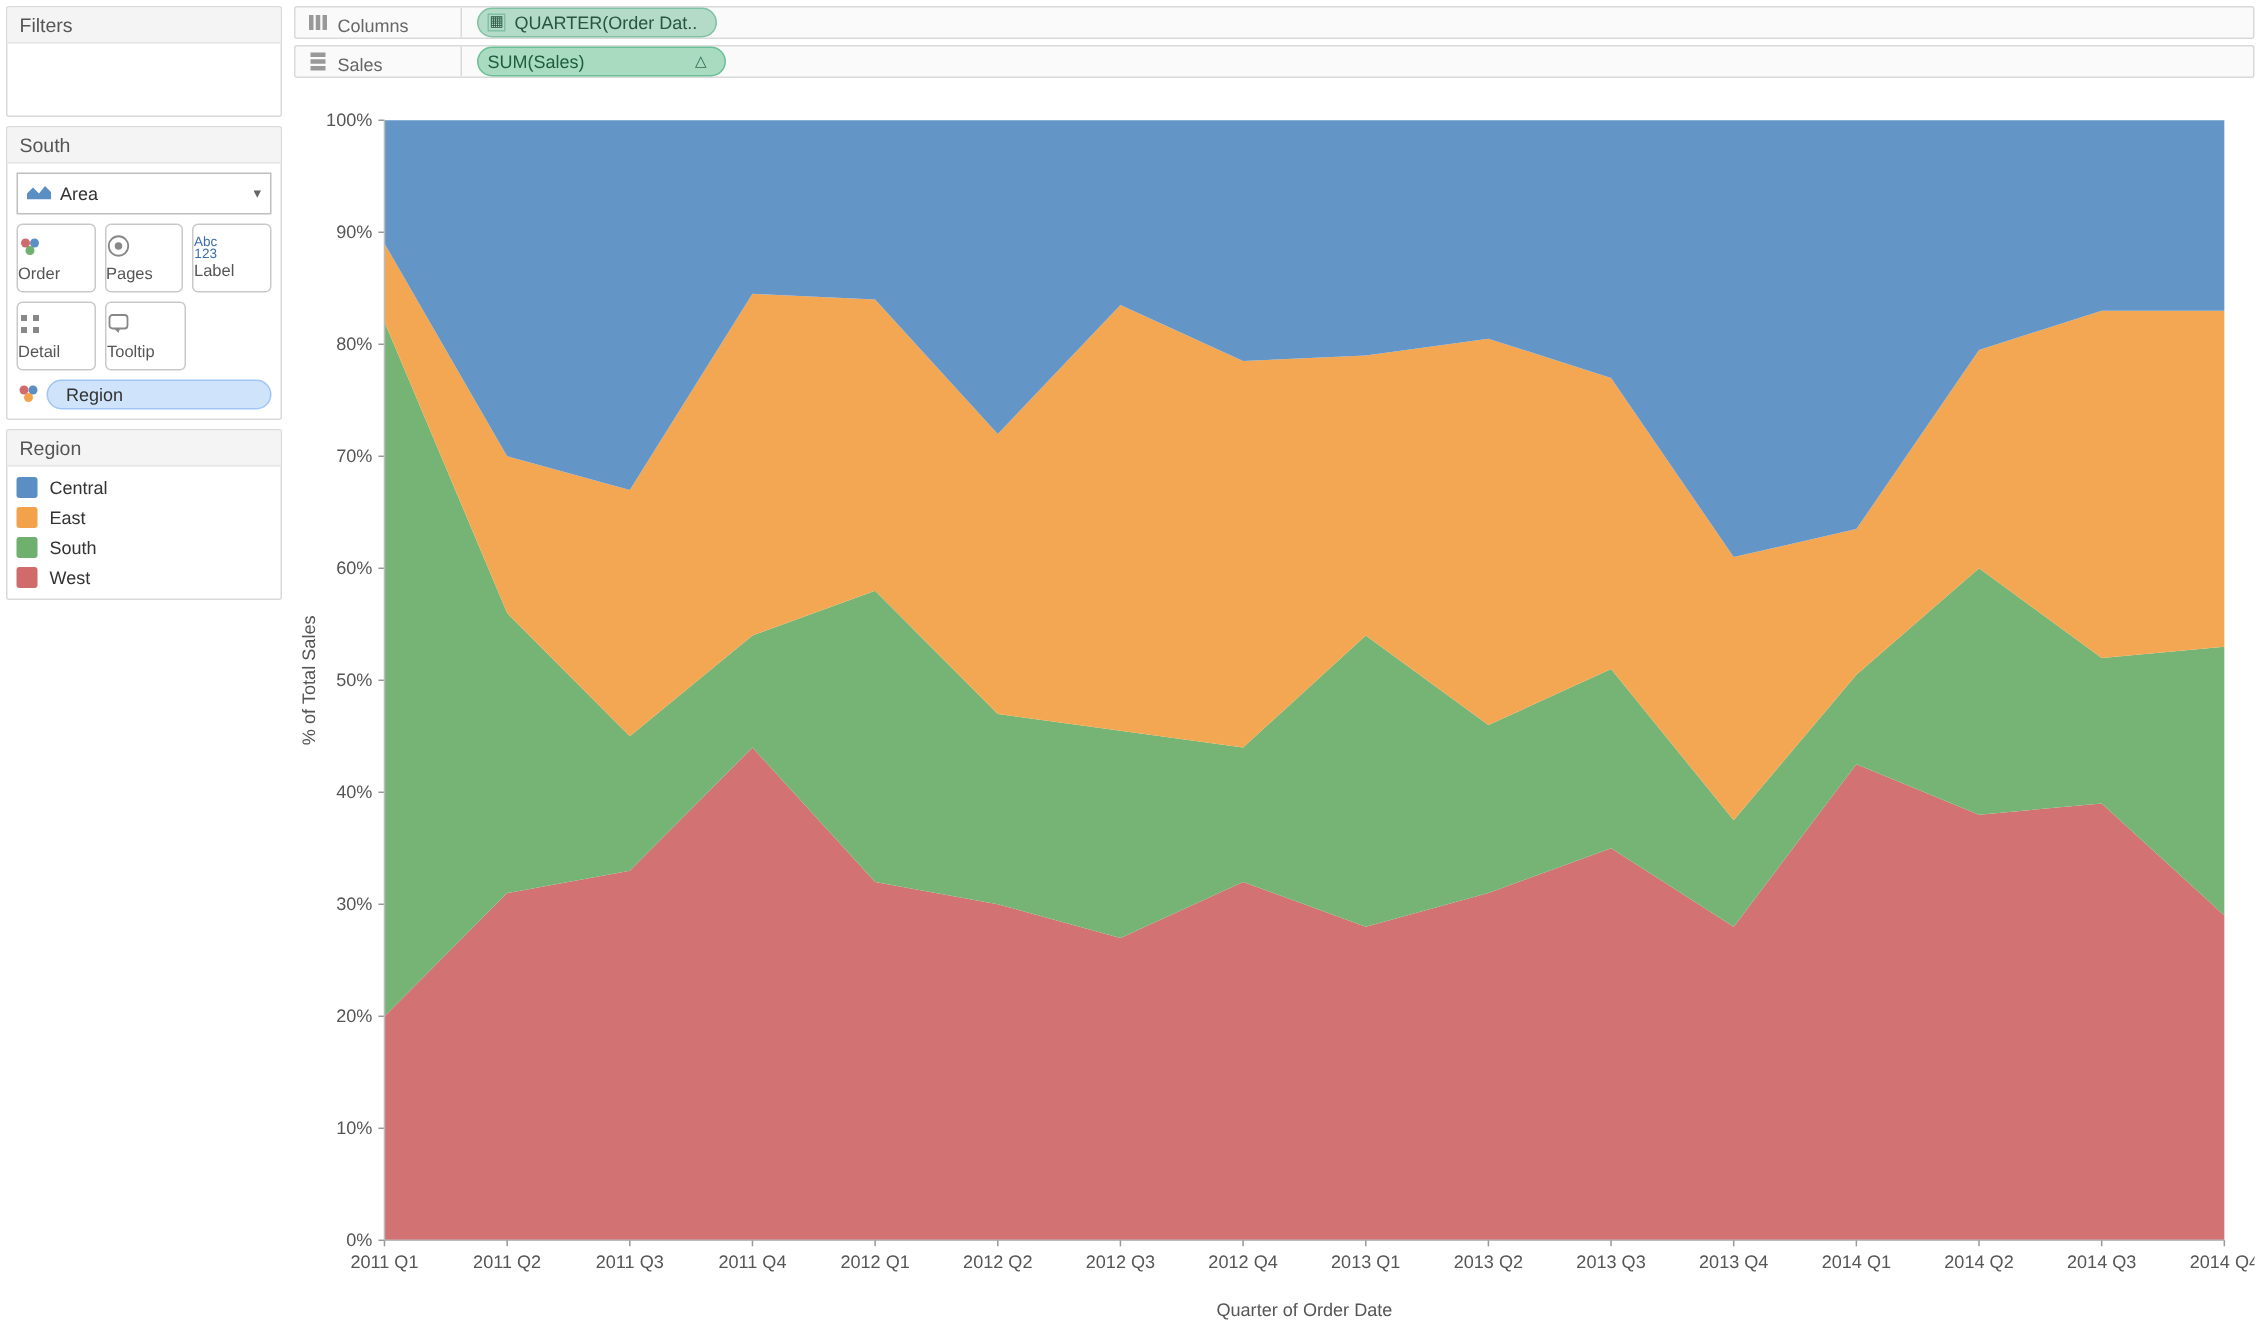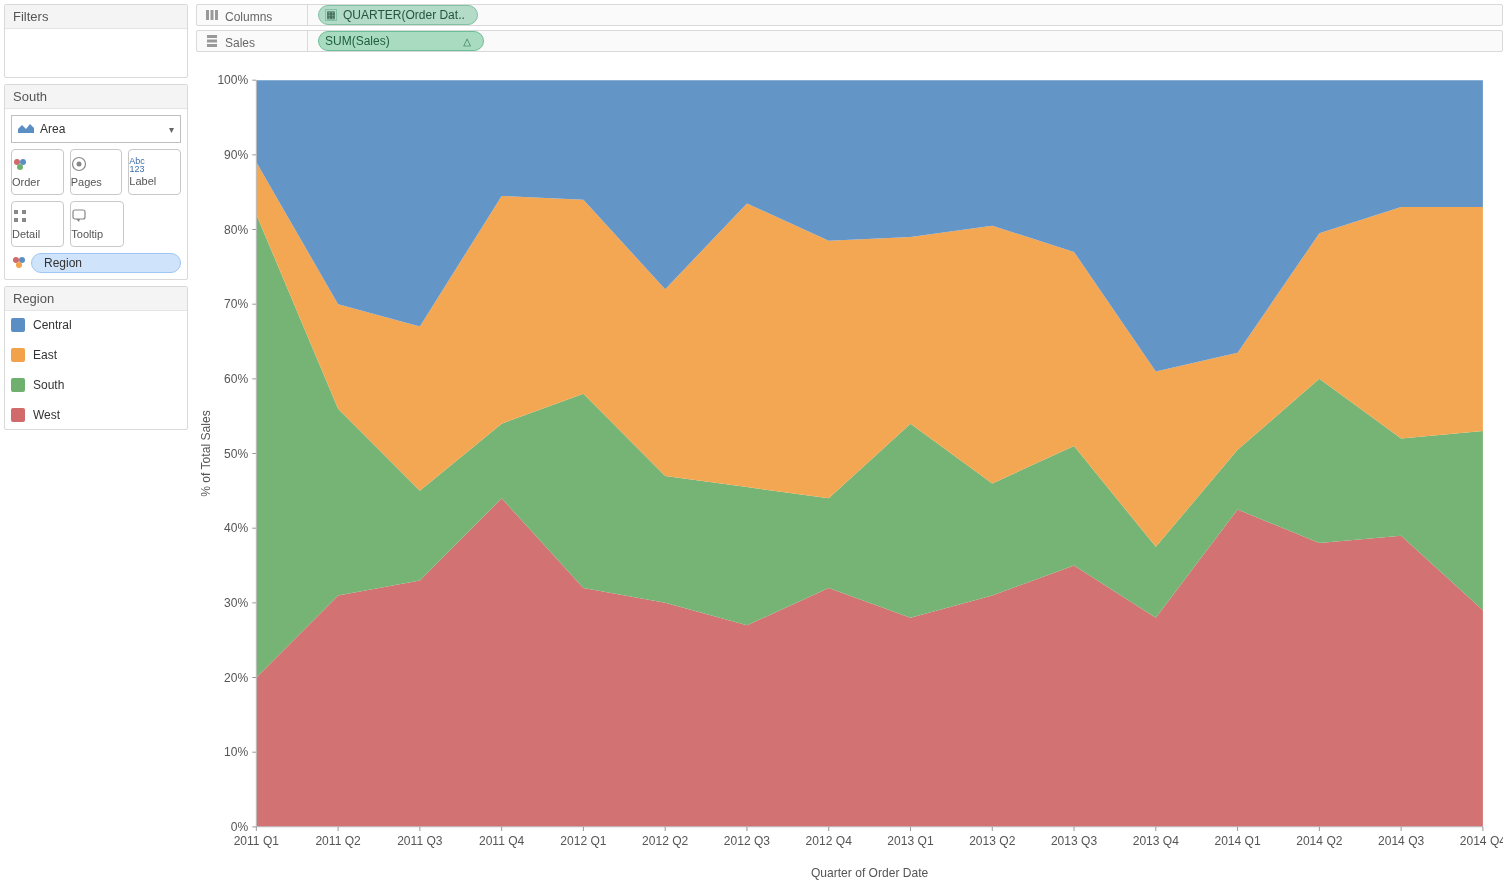--- a/index.html
+++ b/index.html
@@ -20,21 +20,21 @@
   .mark-type-select .inner { display:flex; align-items:center; gap:6px; }
   .chev { font-size:10px; color:#666; }
 
   .mark-btn-row { display:flex; gap:6px; }
   .mark-btn { flex:1; border:1px solid #c9c9c9; border-radius:4px; height:46px; display:flex; flex-direction:column; align-items:flex-start; justify-content:center; gap:2px; cursor:pointer; background:#fff; font-size:11px; color:#555; }
   .mark-btn svg, .mark-btn .g { height:16px; }
 
   .region-pill-row { display:flex; align-items:center; gap:4px; }
   .region-pill { flex:1; background:#cfe3fb; border:1px solid #9fc6f5; color:#333; border-radius:12px; padding:2px 12px; cursor:pointer; }
 
-  .legend .card-body { display:flex; flex-direction:column; gap:14px; }
+  .legend .card-body { display:flex; flex-direction:column; gap:4px; }
   .legend-item { display:flex; align-items:center; gap:8px; padding:1px 0; cursor:pointer; }
   .sw { width:14px; height:14px; border-radius:2px; }
 
   
   .right-col { flex:1; display:flex; flex-direction:column; }
 
   .shelf-bar { display:flex; align-items:flex-end; border:1px solid #d9d9d9; border-radius:2px; margin:4px 8px 0 4px; height:26px; background:#fafafa; }
   .shelf-label { width:110px; display:flex; align-items:center; gap:6px; padding:0 8px; font-size:12px; color:#666; }
   .shelf-content { flex:1; display:flex; align-items:center; height:100%; border-left:1px solid #d9d9d9; padding-left:10px; gap:8px; }
   .pill { display:inline-flex; align-items:center; gap:6px; height:20px; border-radius:10px; padding:0 12px 0 6px; font-size:12px; cursor:pointer; }

